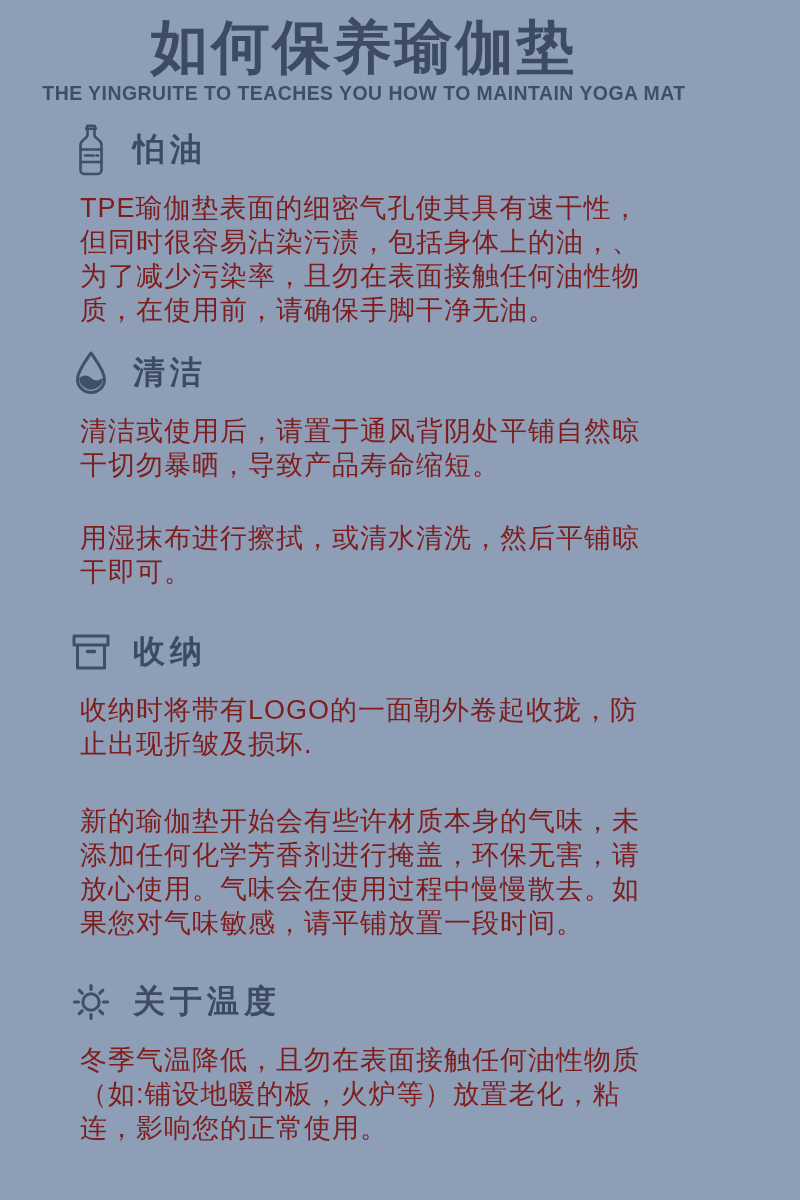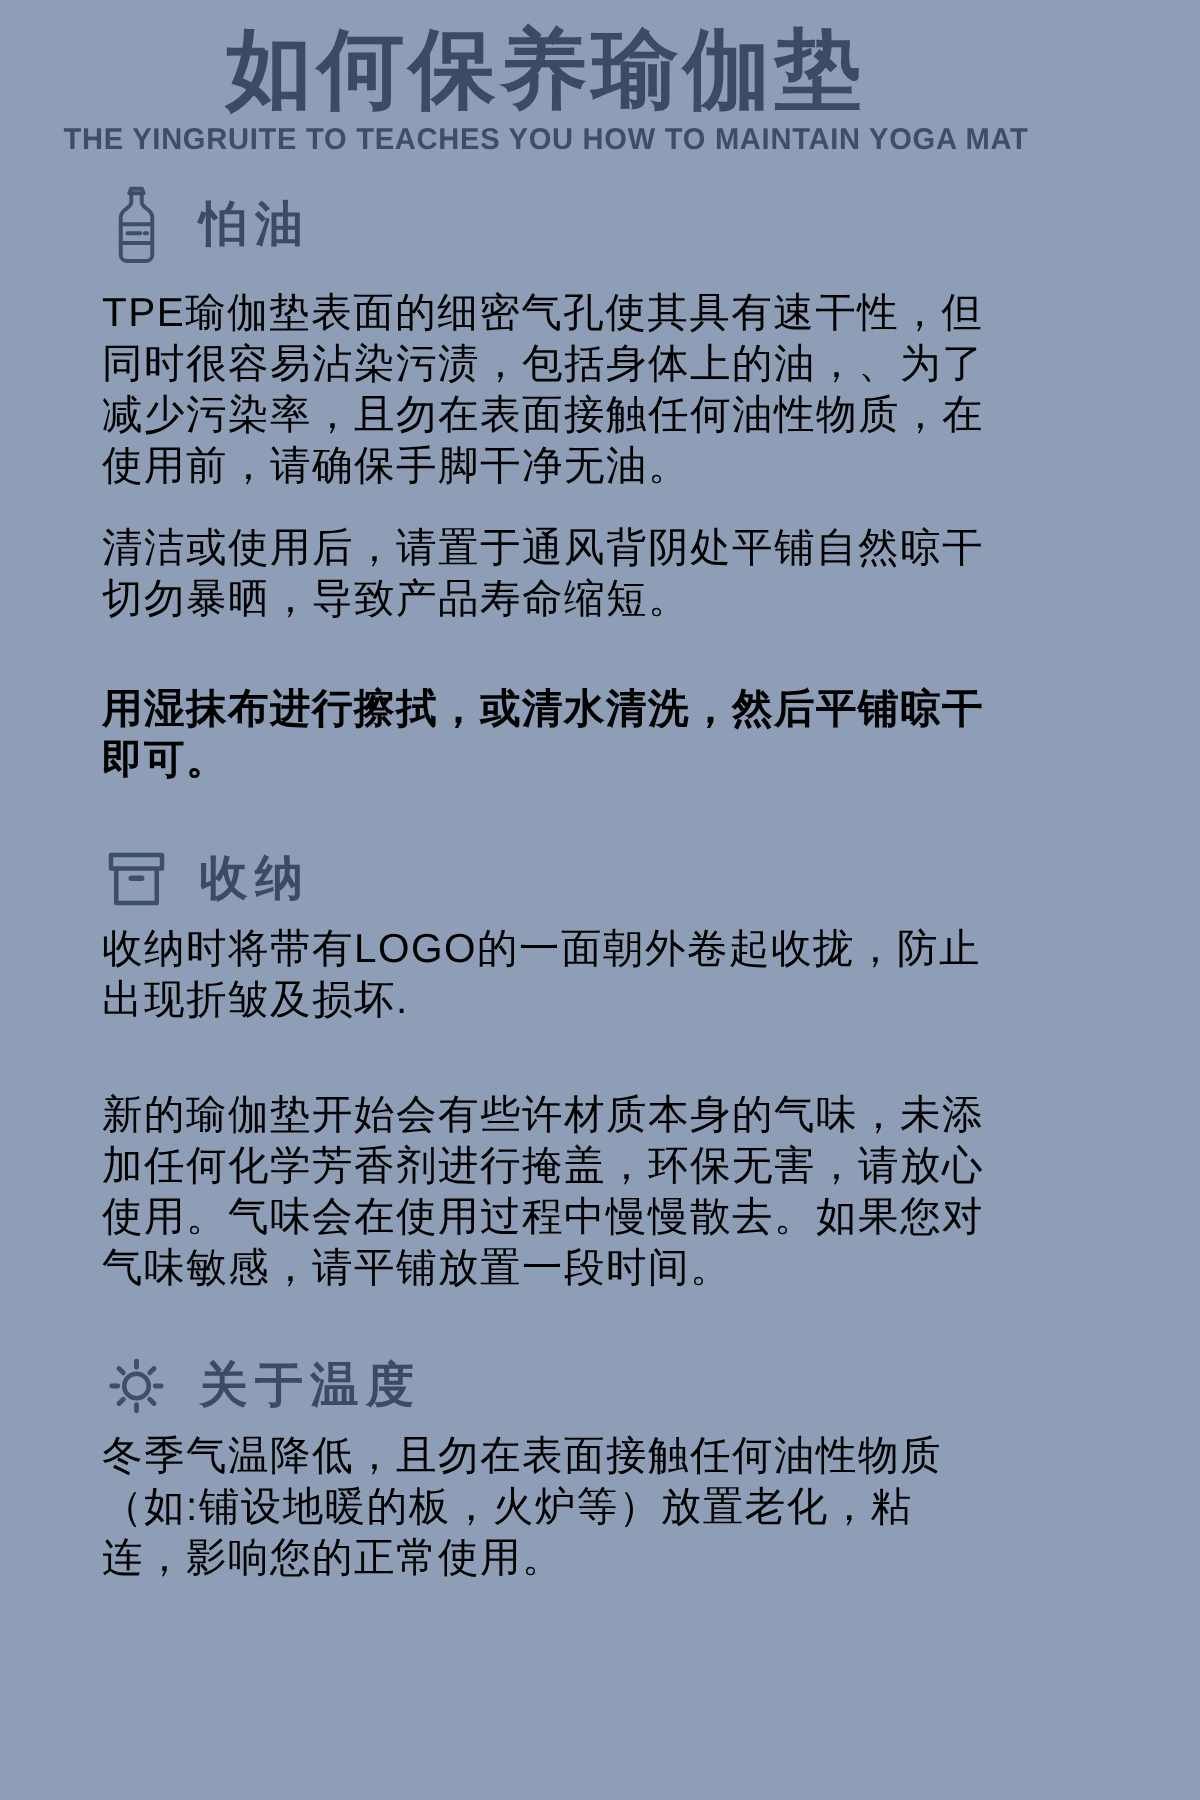--- a/index.html
+++ b/index.html
@@ -48,36 +48,36 @@
     flex: 0 0 auto;
   }
   .sec-title {
     font-size: 32px;
     font-weight: 900;
     letter-spacing: 5px;
     color: #3c4a64;
     white-space: nowrap;
   }
   .sec-body {
-    margin: 4px;
+    margin: 16px;
     font-size: 27px;
     line-height: 34px;
     letter-spacing: 1px;
     font-weight: 500;
-    color: #000000;
+    color: #7f1d1d;
     text-align: left;
   }
 
   
   #sec-oil   { margin-top: 17px; }
   #sec-oil .sec-head { height: 54px; }
   #sec-oil .sec-body { margin-top: 14px; }
   #sec-clean { margin-top: 21px; }
   #sec-vent  { margin-top: 39px; }
-  #sec-vent .sec-body { margin-top: 5px; font-weight: bold; }
+  #sec-vent .sec-body { margin-top: 5px; }
   #sec-store { margin-top: 38px; }
   #sec-smell { margin-top: 43px; }
   #sec-smell .sec-head { height: 44px; }
   #sec-temp  { margin-top: 37px; }
 
   svg { display: block; }
 </style>
 </head>
 <body>
 
@@ -101,20 +101,29 @@
             <path d="M6.5 38 H27.5"></path>
           </g>
         </svg>
       </span>
       <span class="sec-title">怕油</span>
     </div>
     <p class="sec-body">TPE瑜伽垫表面的细密气孔使其具有速干性，但同时很容易沾染污渍，包括身体上的油，、为了减少污染率，且勿在表面接触任何油性物质，在使用前，请确保手脚干净无油。</p>
   </section>
 
   <section class="sec" id="sec-clean">
+    <div class="sec-head">
+      <span class="icon-wrap">
+        <svg width="38" height="46" viewBox="0 0 38 46">
+          <path d="M19 3 C14 10.5 5.5 21 5.5 29.5 A13.5 13 0 0 0 32.5 29.5 C32.5 21 24 10.5 19 3 Z" fill="none" stroke="#3f4e69" stroke-width="3" stroke-linejoin="round"></path>
+          <path d="M7.6 28 C11.5 24.8 15 24.8 19 28 C23 31.2 26.5 31.2 30.4 28 L30.8 29.7 A11.9 11.4 0 0 1 7.2 29.7 Z" fill="#3f4e69"></path>
+        </svg>
+      </span>
+      <span class="sec-title">清洁</span>
+    </div>
     <p class="sec-body">清洁或使用后，请置于通风背阴处平铺自然晾干切勿暴晒，导致产品寿命缩短。</p>
   </section>
 
   <section class="sec" id="sec-vent">
     <p class="sec-body">用湿抹布进行擦拭，或清水清洗，然后平铺晾干即可。</p>
   </section>
 
   <section class="sec" id="sec-store">
     <div class="sec-head">
       <span class="icon-wrap">

